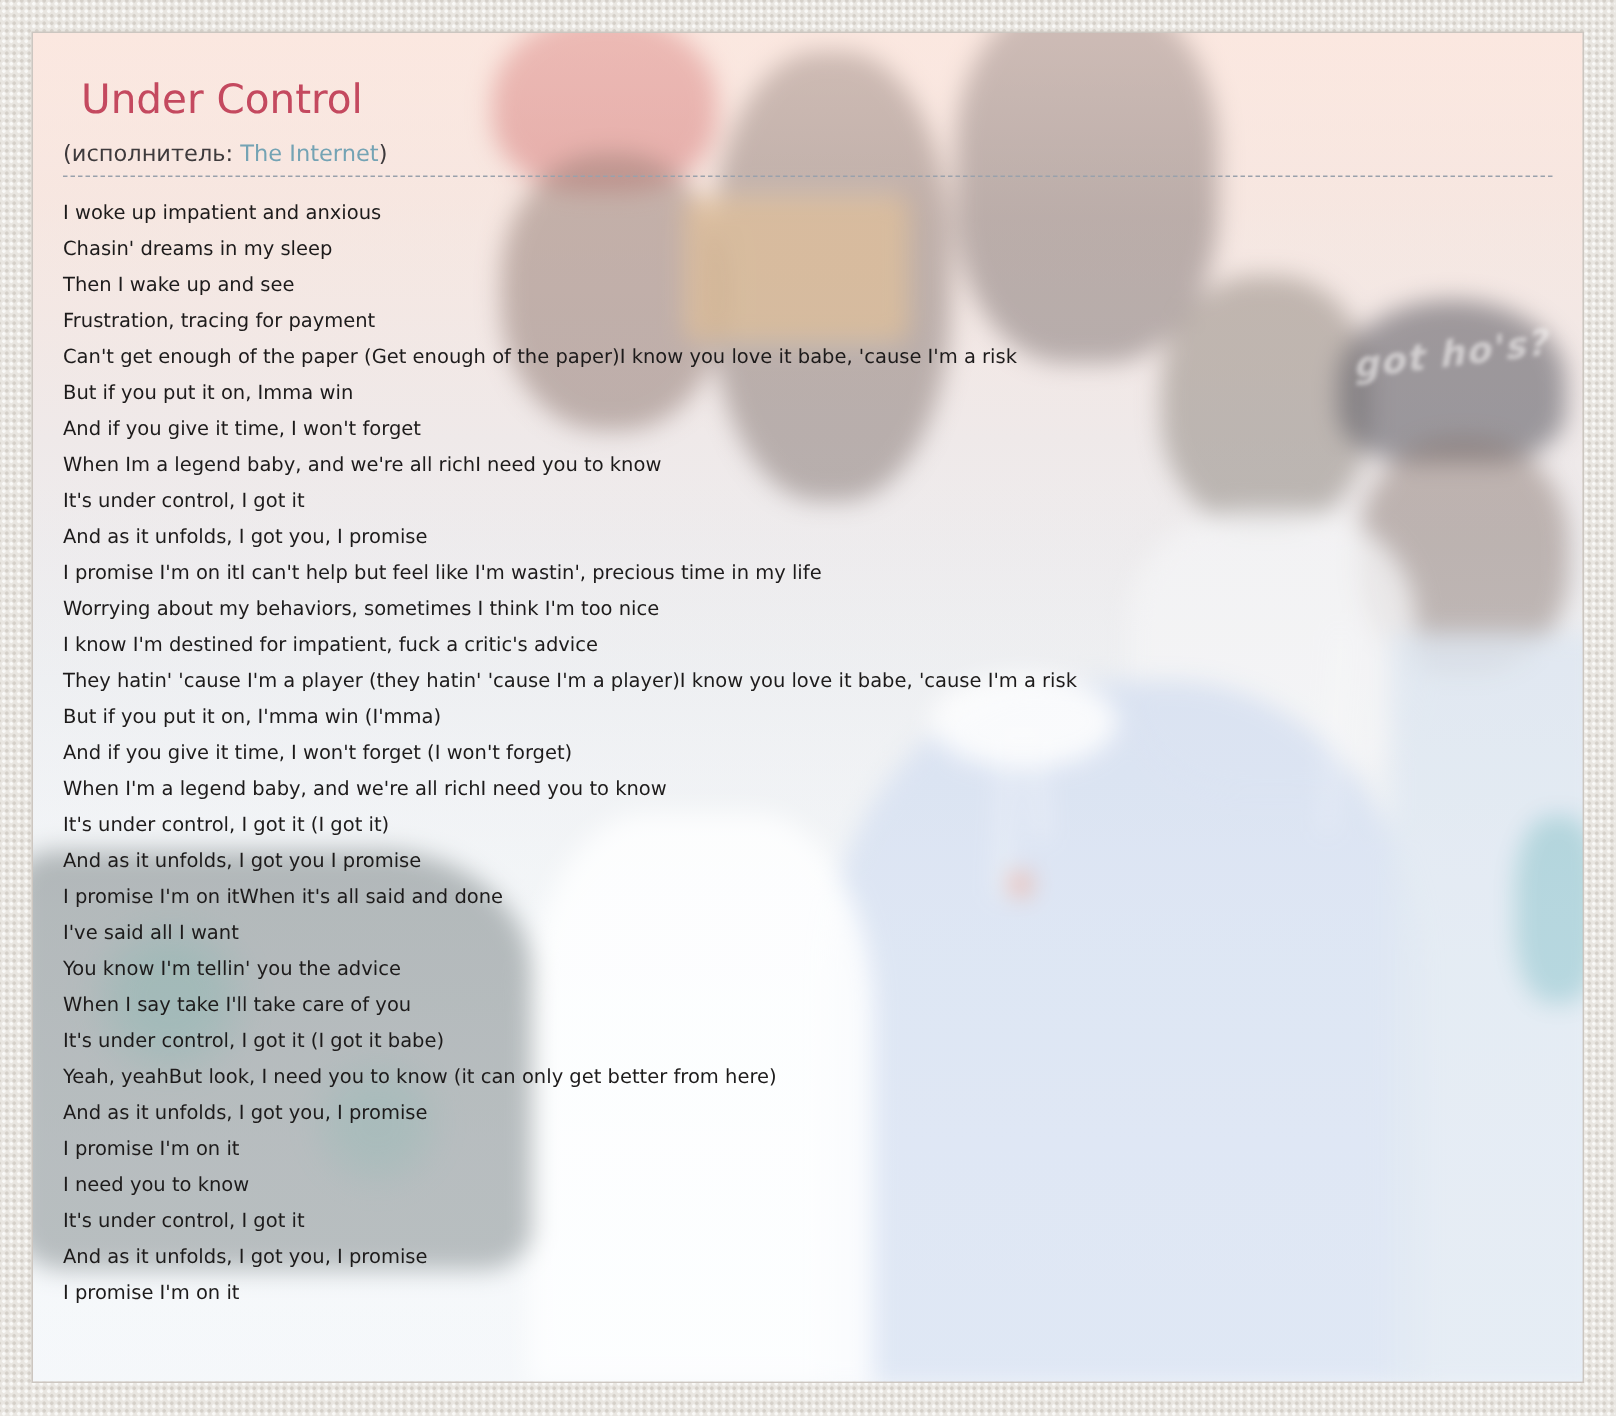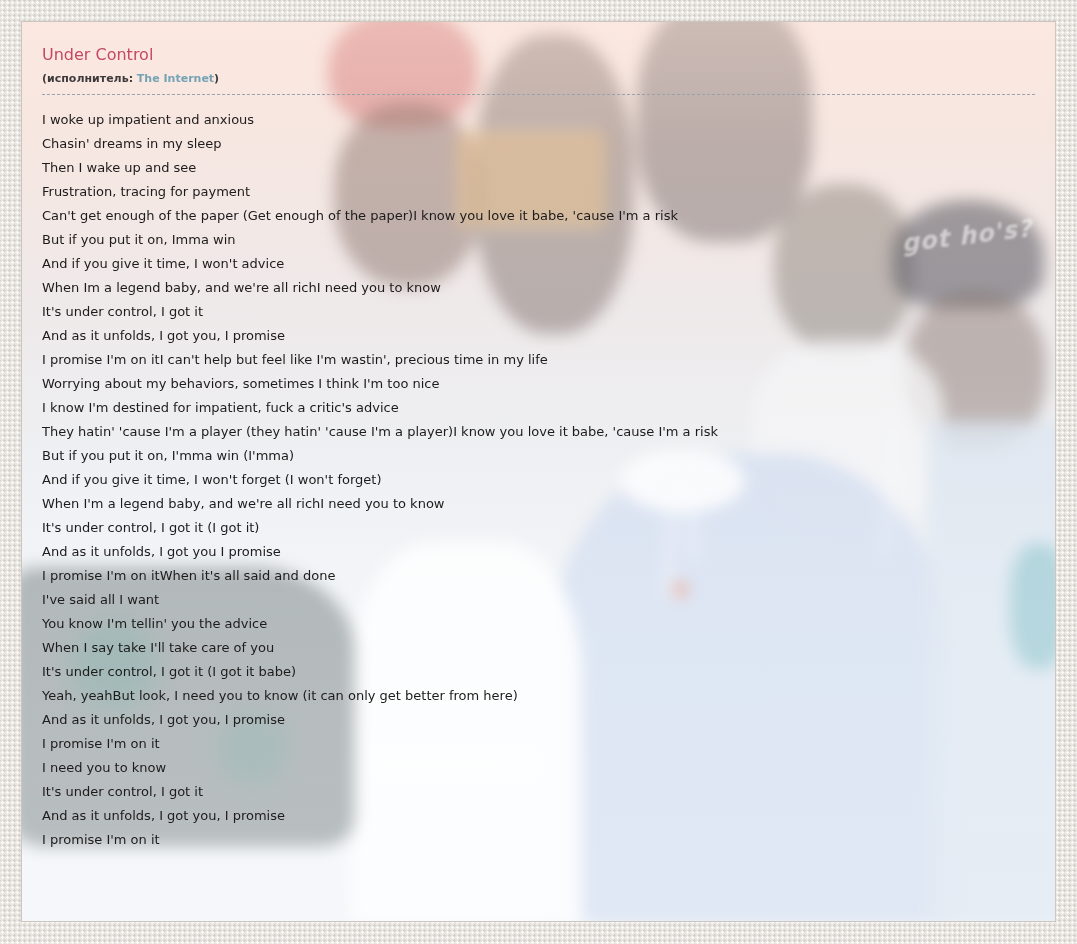--- a/index.html
+++ b/index.html
@@ -64,28 +64,27 @@
     background:linear-gradient(180deg,
       rgba(252,233,226,.50) 0%,
       rgba(250,240,236,.34) 14%,
       rgba(246,246,248,.30) 38%,
       rgba(250,252,253,.38) 65%,
       rgba(250,252,254,.42) 100%);
   }
   
   .content{position:absolute;inset:0;padding:20px 20px 0 20px;z-index:5}
   h1.song-title{
-    margin:0;font-size:16px;line-height:26px;font-weight:500;
+    margin:12px;font-size:27px;line-height:26px;font-weight:500;
     color:var(--c-title,#c4495f);
   }
   .subtitle{
-    font-size:11px;line-height:20px;margin-top:1px;padding-bottom:5px;
+    font-size:15px;line-height:20px;margin-top:1px;padding-bottom:5px;
     color:#3e3a3c;
     border-bottom:1px dashed #99a1ac;
-    font-weight:bold;
   }
   .subtitle a{color:var(--c-artist_link,#74a3b4);text-decoration:none;cursor:pointer}
   .lyrics{
     margin-top:13px;
     font-size:13px;line-height:24px;
     color:var(--c-lyrics_text,#1d1b1b);
     white-space:nowrap;
   }
   .lyric-line{height:24px}
 </style>
@@ -123,21 +122,21 @@
     <div class="content">
       <h1 class="song-title">Under Control</h1>
       <div class="subtitle"><span>(исполнитель: </span><a>The Internet</a><span>)</span></div>
       <div class="lyrics">
           <div class="lyric-line">I woke up impatient and anxious</div>
           <div class="lyric-line">Chasin' dreams in my sleep</div>
           <div class="lyric-line">Then I wake up and see</div>
           <div class="lyric-line">Frustration, tracing for payment</div>
           <div class="lyric-line">Can't get enough of the paper (Get enough of the paper)I know you love it babe, 'cause I'm a risk</div>
           <div class="lyric-line">But if you put it on, Imma win</div>
-          <div class="lyric-line">And if you give it time, I won't advice</div>
+          <div class="lyric-line">And if you give it time, I won't forget</div>
           <div class="lyric-line">When Im a legend baby, and we're all richI need you to know</div>
           <div class="lyric-line">It's under control, I got it</div>
           <div class="lyric-line">And as it unfolds, I got you, I promise</div>
           <div class="lyric-line">I promise I'm on itI can't help but feel like I'm wastin', precious time in my life</div>
           <div class="lyric-line">Worrying about my behaviors, sometimes I think I'm too nice</div>
           <div class="lyric-line">I know I'm destined for impatient, fuck a critic's advice</div>
           <div class="lyric-line">They hatin' 'cause I'm a player (they hatin' 'cause I'm a player)I know you love it babe, 'cause I'm a risk</div>
           <div class="lyric-line">But if you put it on, I'mma win (I'mma)</div>
           <div class="lyric-line">And if you give it time, I won't forget (I won't forget)</div>
           <div class="lyric-line">When I'm a legend baby, and we're all richI need you to know</div>

